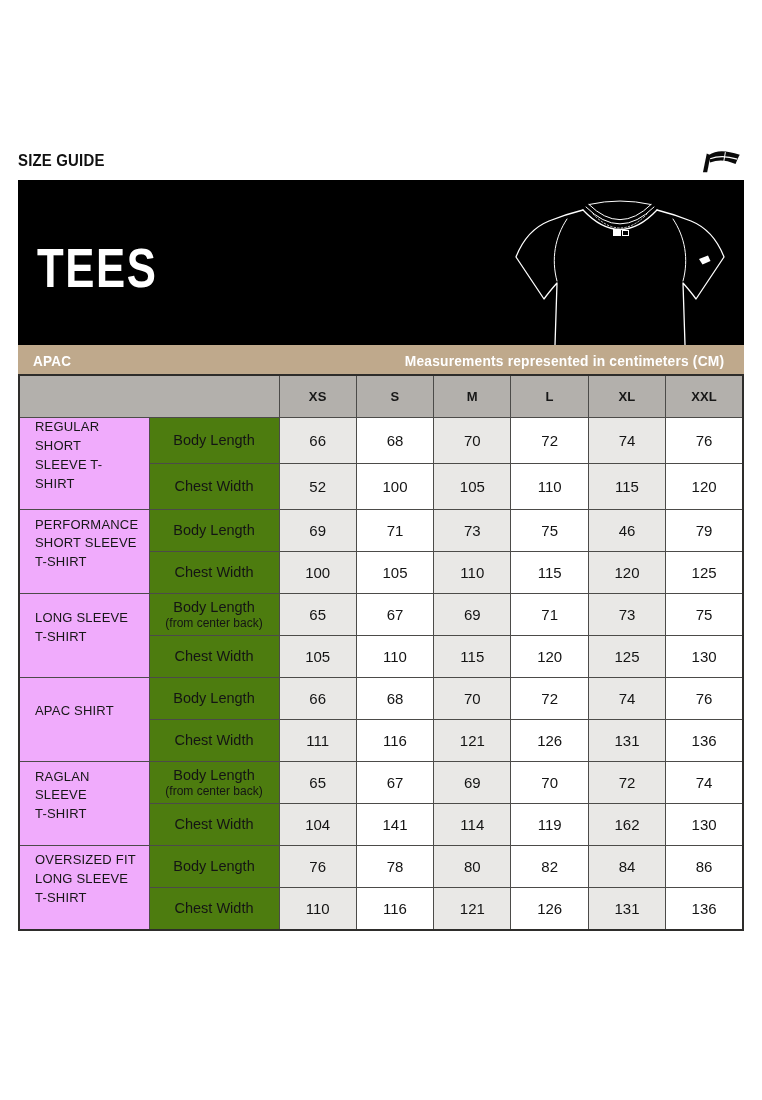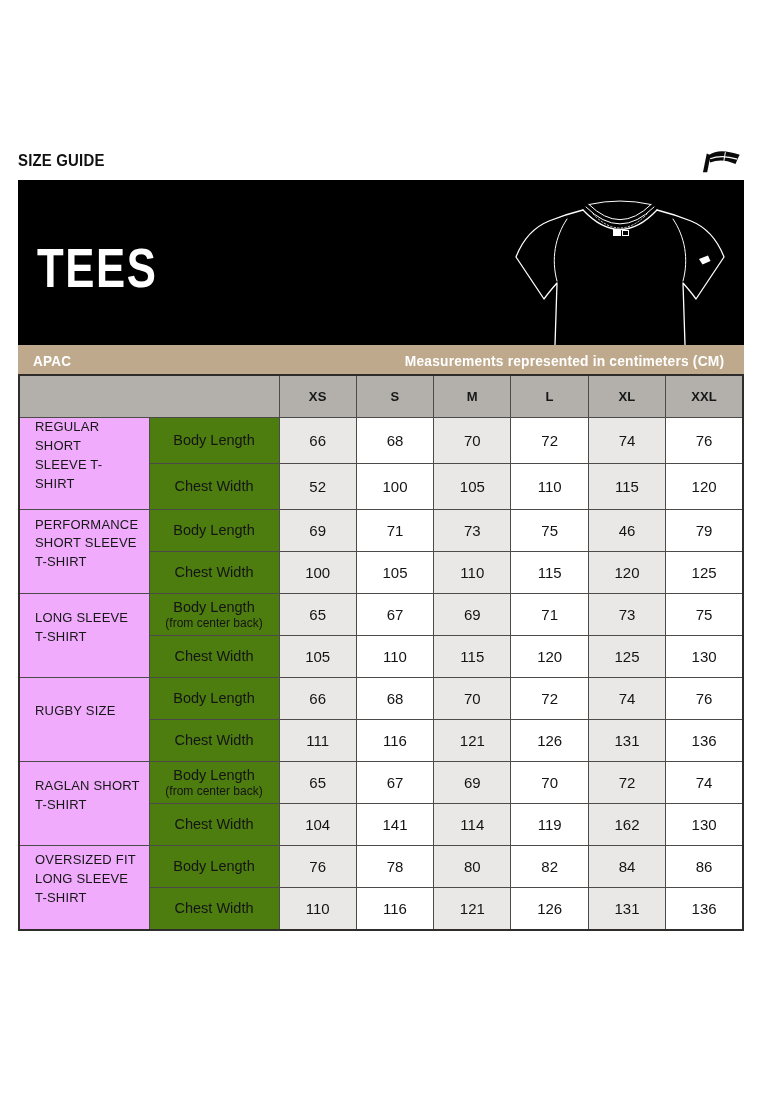--- a/index.html
+++ b/index.html
@@ -191,40 +191,40 @@
         <tr>
           <td class="lab"><span>Chest Width</span></td>
           <td class="val shaded">105</td>
           <td class="val">110</td>
           <td class="val shaded">115</td>
           <td class="val">120</td>
           <td class="val shaded">125</td>
           <td class="val">130</td>
         </tr>
         <tr>
-          <th class="cat" rowspan="2">RUGBY SIZE</th>
+          <th class="cat" rowspan="2">APAC SHIRT</th>
           <td class="lab"><span>Body Length</span></td>
           <td class="val shaded">66</td>
           <td class="val">68</td>
           <td class="val shaded">70</td>
           <td class="val">72</td>
           <td class="val shaded">74</td>
           <td class="val">76</td>
         </tr>
         <tr>
           <td class="lab"><span>Chest Width</span></td>
           <td class="val shaded">111</td>
           <td class="val">116</td>
           <td class="val shaded">121</td>
           <td class="val">126</td>
           <td class="val shaded">131</td>
           <td class="val">136</td>
         </tr>
         <tr>
-          <th class="cat" rowspan="2">RAGLAN SHORT
+          <th class="cat" rowspan="2">RAGLAN SLEEVE
 T-SHIRT</th>
           <td class="lab"><span>Body Length</span><span class="note">(from center back)</span></td>
           <td class="val shaded">65</td>
           <td class="val">67</td>
           <td class="val shaded">69</td>
           <td class="val">70</td>
           <td class="val shaded">72</td>
           <td class="val">74</td>
         </tr>
         <tr>

